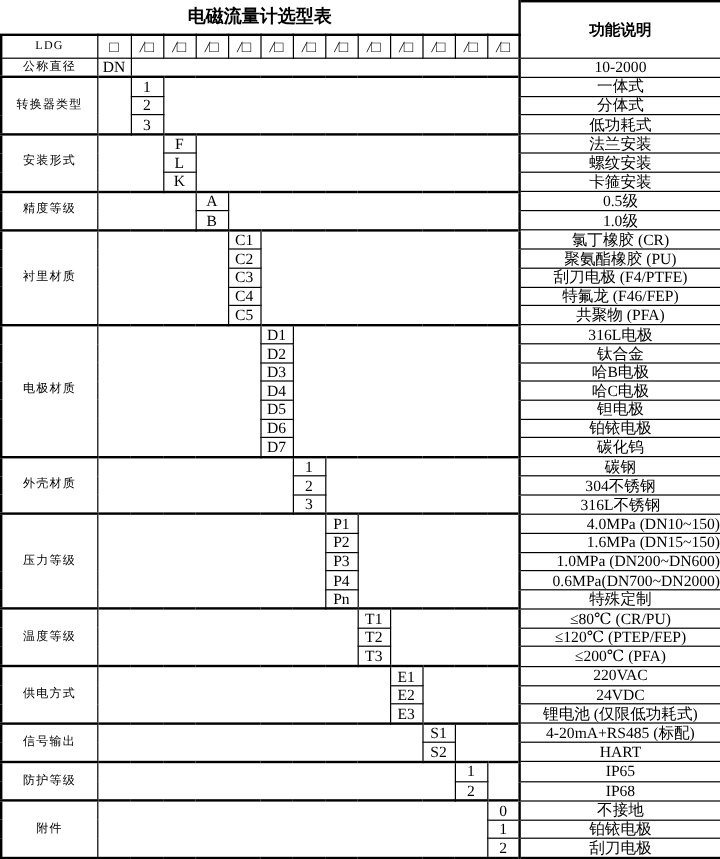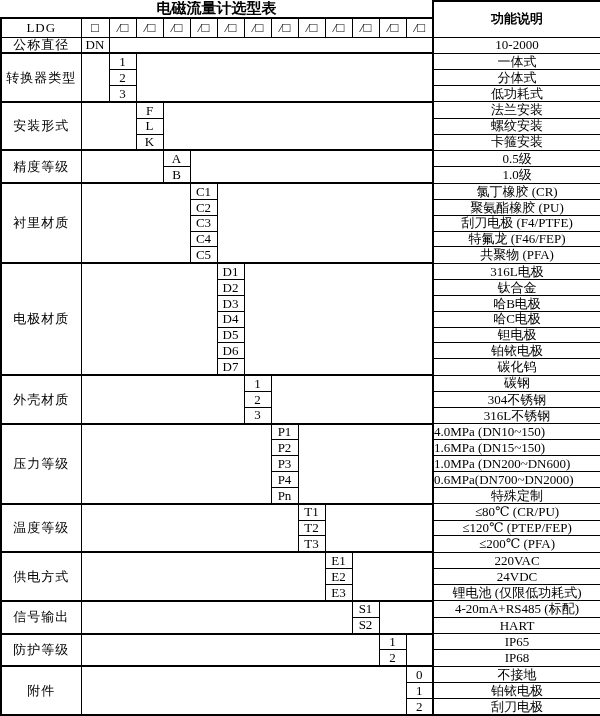--- a/index.html
+++ b/index.html
@@ -11,36 +11,36 @@
     font-family:"Liberation Serif","DejaVu Serif",serif;
     border:2px solid #000;
   }
   td{
     border:1px solid #000;
     padding:0;margin:0;
     text-align:center;vertical-align:middle;
     font-size:13px;line-height:1.05;
     overflow:hidden;white-space:nowrap;
   }
-  tr.rt{height:17px;}
+  tr.rt{height:28px;}
   tr.rl{height:19px;}
   td.title{
     border-top:hidden;border-left:hidden;
     border-bottom:2px solid #000;border-right:2px solid #000;
     font-size:15px;font-weight:bold;
   }
   td.funch{
     font-size:13px;font-weight:bold;
     border-left:2px solid #000;
   }
   td.desc{border-left:2px solid #000;}
-  td.desc.left{text-align:left;padding-left:0;}
+  td.desc.left{text-align:right;padding-left:0;}
   td.slot,td.box{font-style:italic;font-size:13px;}
   tr.bs td.lbl,tr.bs td.gap,tr.bs td.code{border-top:2px solid #000;}
-  td.lbl{font-size:13px;letter-spacing:1px;}
+  td.lbl{font-size:10px;letter-spacing:1px;}
 </style>
 </head>
 <body>
 
 <table class="sel">
 <colgroup>
   <col style="width:80px">
       <col style="width:28px">
   <col style="width:27px">
       <col style="width:27px">

